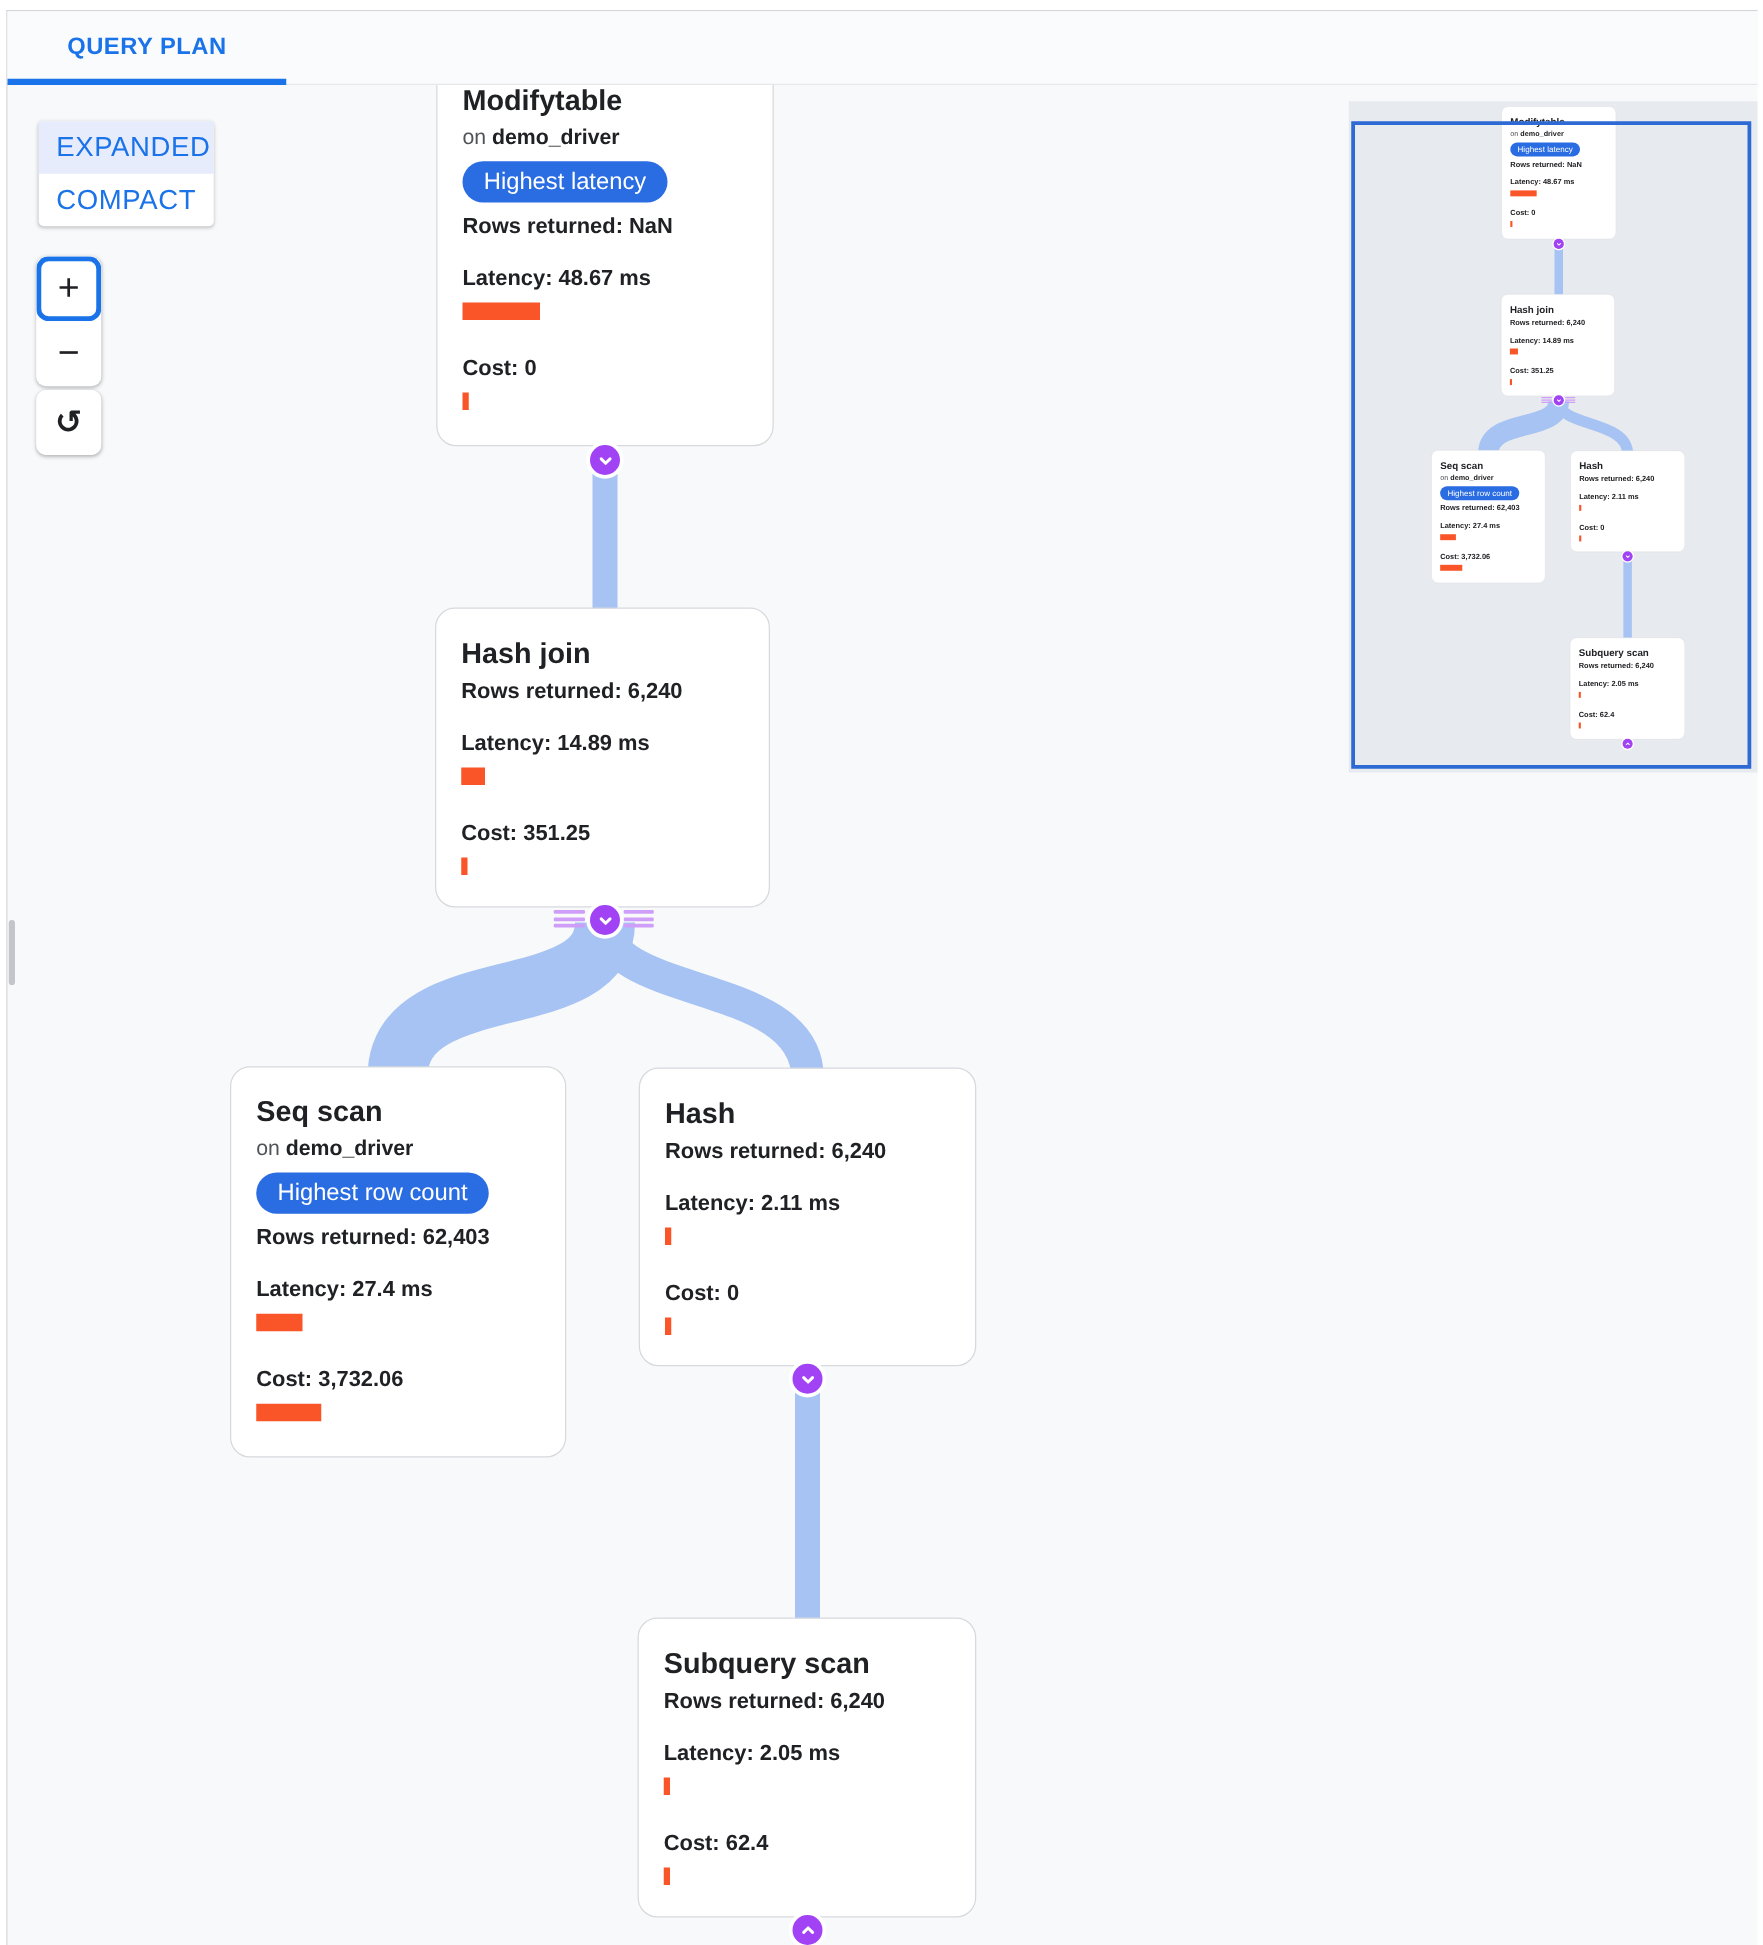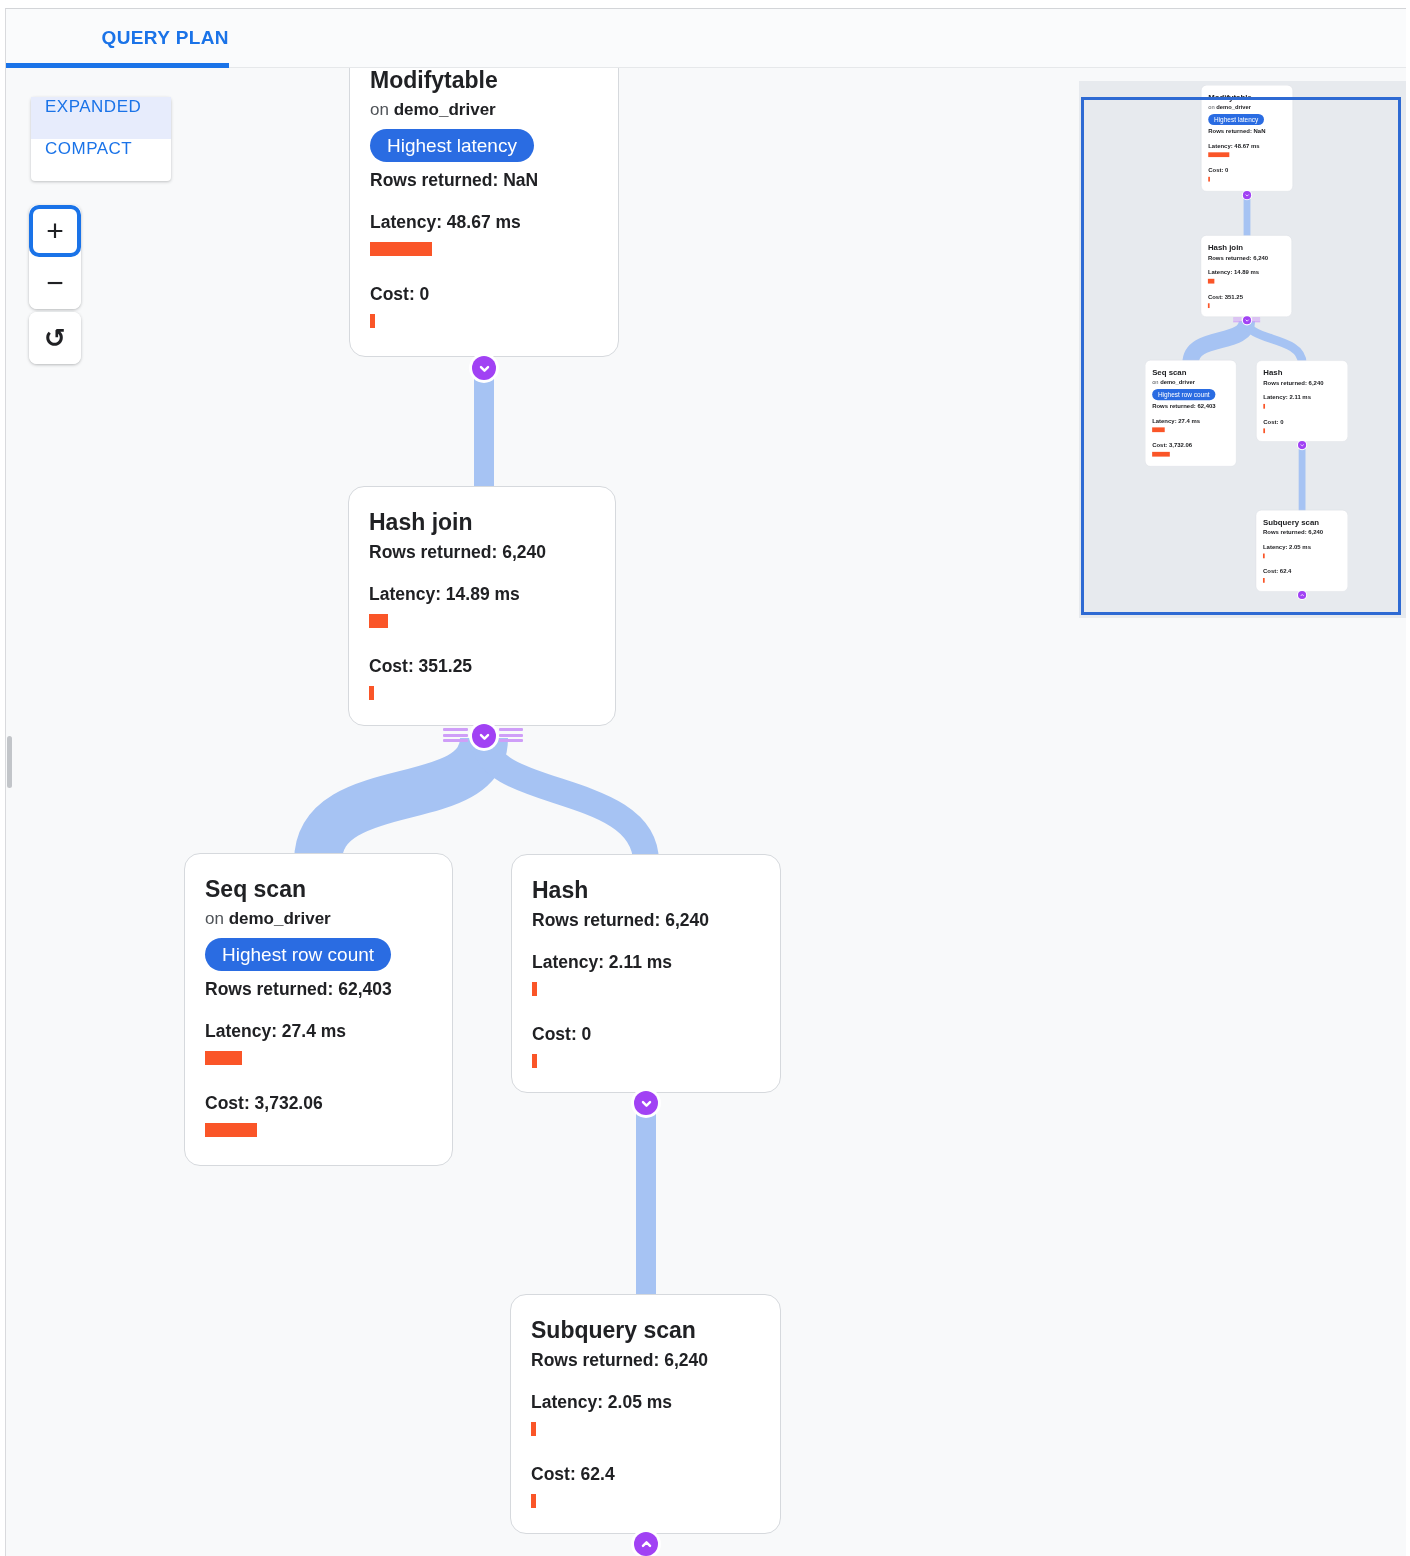--- a/index.html
+++ b/index.html
@@ -6,34 +6,34 @@
   html,body { width:1410px; height:1556px; background:#ffffff; overflow:hidden;
               font-family:"Liberation Sans", sans-serif; }
 
   
   .panel { position:absolute; left:5px; top:8px; width:1401px; height:1548px;
            background:#f8f9fa; border-left:1px solid #d9dadd; border-top:1px solid #d3d5d8; }
 
   
   .header { position:relative; height:59px; background:#fafbfc; border-bottom:1px solid #e6e8ea;
             display:flex; align-items:stretch; }
-  .tab { display:flex; align-items:center; justify-content:flex-end;
+  .tab { display:flex; align-items:center; justify-content:center;
          font-size:19px; font-weight:700; letter-spacing:.4px; cursor:pointer; }
   .tab.active { color:#1a73e8; }
   .tab.inactive { color:#5f6368; font-weight:500; }
   .tab-indicator { position:absolute; left:0; bottom:-1px; width:223px; height:5px; background:#1a73e8; }
 
   
   .canvas { position:absolute; left:0; top:59px; right:0; bottom:0; overflow:hidden; }
 
   
   .viewmode-card { position:absolute; left:25px; top:29px; width:140px; background:#fff;
                    border-radius:4px; box-shadow:0 1px 3px rgba(60,64,67,.3); z-index:30; }
-  .viewmode-item { height:42px; display:flex; padding-left:14px;
-                   font-size:17px; font-weight:500; letter-spacing:.5px; color:#1a73e8; cursor:pointer; }
+  .viewmode-item { height:42px; display:flex; align-items:center; padding-left:14px;
+                   font-size:22px; font-weight:500; letter-spacing:.5px; color:#1a73e8; cursor:pointer; }
   .viewmode-item.selected { background:#e7ecfc; }
 
   
   .zoom-stack { position:absolute; left:23px; top:137px; width:52px; z-index:30; }
   .zoom-card { background:#fff; border-radius:8px; box-shadow:0 1px 3px rgba(60,64,67,.35);
                overflow:hidden; margin-bottom:3px; }
   .zoom-btn { width:52px; height:52px; display:flex; align-items:center; justify-content:center;
               font-size:30px; color:#202124; cursor:pointer; background:#fff; border:none; }
   .zoom-btn.focused { box-shadow:inset 0 0 0 4px #1a73e8; border-radius:10px; }
   .reset-glyph { font-family:"DejaVu Sans", sans-serif; font-size:26px; font-weight:700; line-height:1; }

